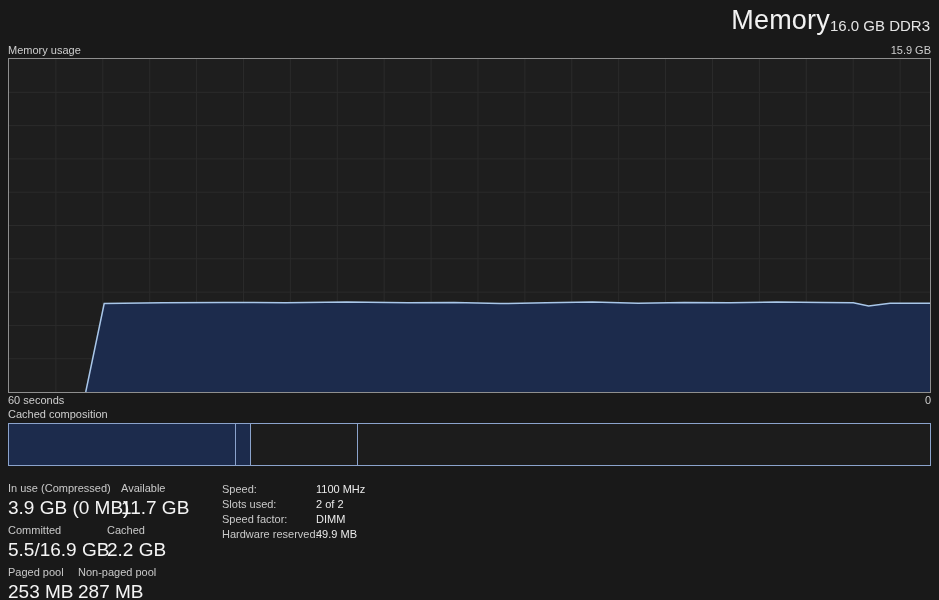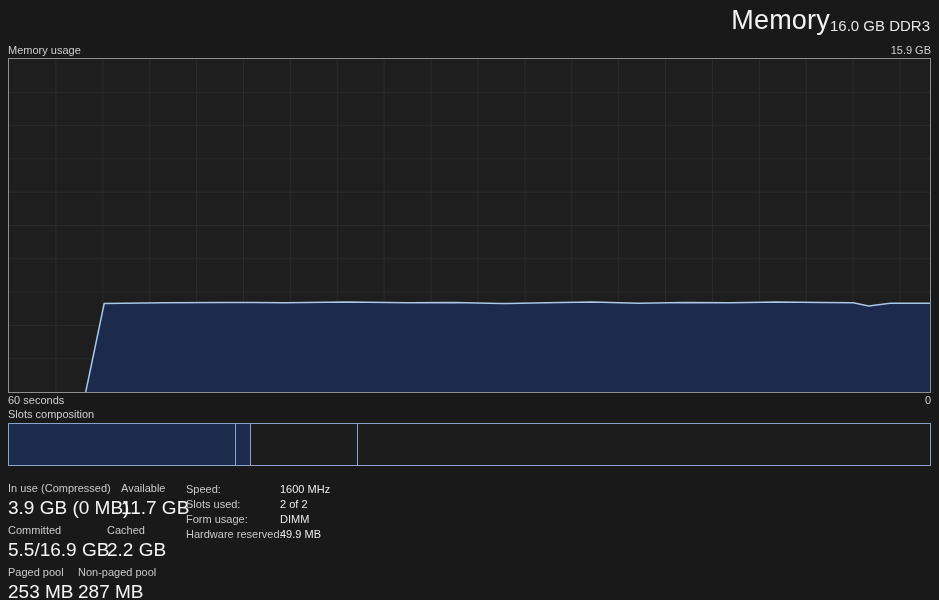--- a/index.html
+++ b/index.html
@@ -31,21 +31,21 @@
 
   .stats { position:relative; margin:16px 8px 0 8px; }
   .pair-row { display:flex; margin-bottom:5px; }
   .cell { display:flex; flex-direction:column; }
   .r1 .c1 { width:113px; } .r2 .c1 { width:99px; } .r3 .c1 { width:70px; }
   .stat-label { font-size:11px; color:#c9c9c9; line-height:13px; margin-bottom:1px; white-space:nowrap; }
   .stat-value { font-size:19px; font-weight:300; color:#f4f4f4; line-height:23px; white-space:nowrap; }
 
   .details { position:absolute; left:178px; top:0; }
   .detail-row { display:flex; font-size:11px; line-height:15px; height:15px; }
-  .detail-label { width:94px; color:#c9c9c9; white-space:nowrap; }
+  .detail-label { width:94px; color:#c9c9c9; white-space:nowrap;margin-left:36px; }
   .detail-value { color:#eaeaea; white-space:nowrap; }
 </style>
 </head>
 <body>
 
 <div class="header">
   <div class="page-title">Memory</div>
   <div class="capacity">16.0 GB DDR3</div>
 </div>
 
@@ -89,21 +89,21 @@
     <polygon id="usage-fill" points="76.9,333.0 95.4,244.6 153.8,243.8 215.4,243.4 276.9,243.8 338.4,242.9 400.0,243.8 446.1,243.4 492.3,244.6 538.4,243.8 584.6,242.9 630.7,244.2 676.9,243.4 723.0,243.8 769.2,242.9 815.3,243.4 846.1,243.8 861.5,247.1 883.0,244.2 923.0,244.2 923,333" fill="#1c2b4c"></polygon>
     <polyline id="usage-line" fill="none" stroke-width="1.5" points="76.9,333.0 95.4,244.6 153.8,243.8 215.4,243.4 276.9,243.8 338.4,242.9 400.0,243.8 446.1,243.4 492.3,244.6 538.4,243.8 584.6,242.9 630.7,244.2 676.9,243.4 723.0,243.8 769.2,242.9 815.3,243.4 846.1,243.8 861.5,247.1 883.0,244.2 923.0,244.2" stroke="#a9c7e9"></polyline>
   </svg>
 </div>
 
 <div class="xlabel-row">
   <span>60 seconds</span>
   <span>0</span>
 </div>
 
-<div class="comp-label">Slots composition</div>
+<div class="comp-label">Cached composition</div>
 
 <div class="comp-bar" id="comp-bar">
     <div class="comp-seg filled" style="width: 24.7%;"></div>
     <div class="comp-seg filled" style="width: 1.6%;"></div>
     <div class="comp-seg" style="width: 11.6%;"></div>
     <div class="comp-seg" style="width: 62.1%;"></div>
   </div>
 
 <div class="stats">
 
@@ -136,28 +136,28 @@
     </div>
     <div class="cell">
       <span class="stat-label">Non-paged pool</span>
       <span class="stat-value">287 MB</span>
     </div>
   </div>
 
   <div class="details">
     <div class="detail-row">
       <span class="detail-label">Speed:</span>
-      <span class="detail-value">1600 MHz</span>
+      <span class="detail-value">1100 MHz</span>
     </div>
     <div class="detail-row">
       <span class="detail-label">Slots used:</span>
       <span class="detail-value">2 of 2</span>
     </div>
     <div class="detail-row">
-      <span class="detail-label">Form usage:</span>
+      <span class="detail-label">Speed factor:</span>
       <span class="detail-value">DIMM</span>
     </div>
     <div class="detail-row">
       <span class="detail-label">Hardware reserved:</span>
       <span class="detail-value">49.9 MB</span>
     </div>
   </div>
 
 </div>
 

